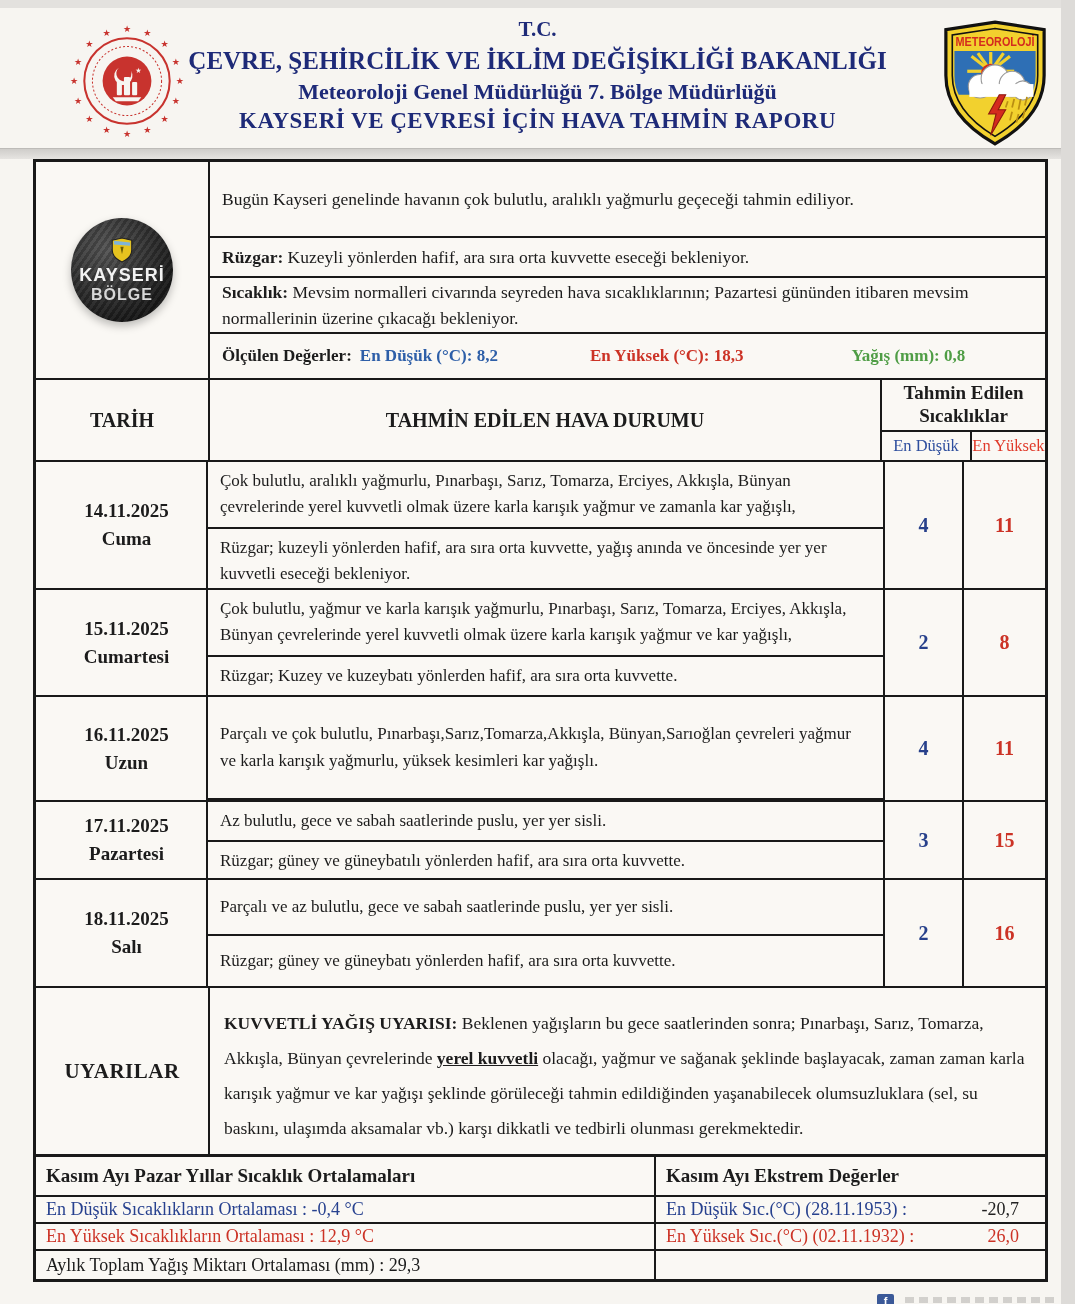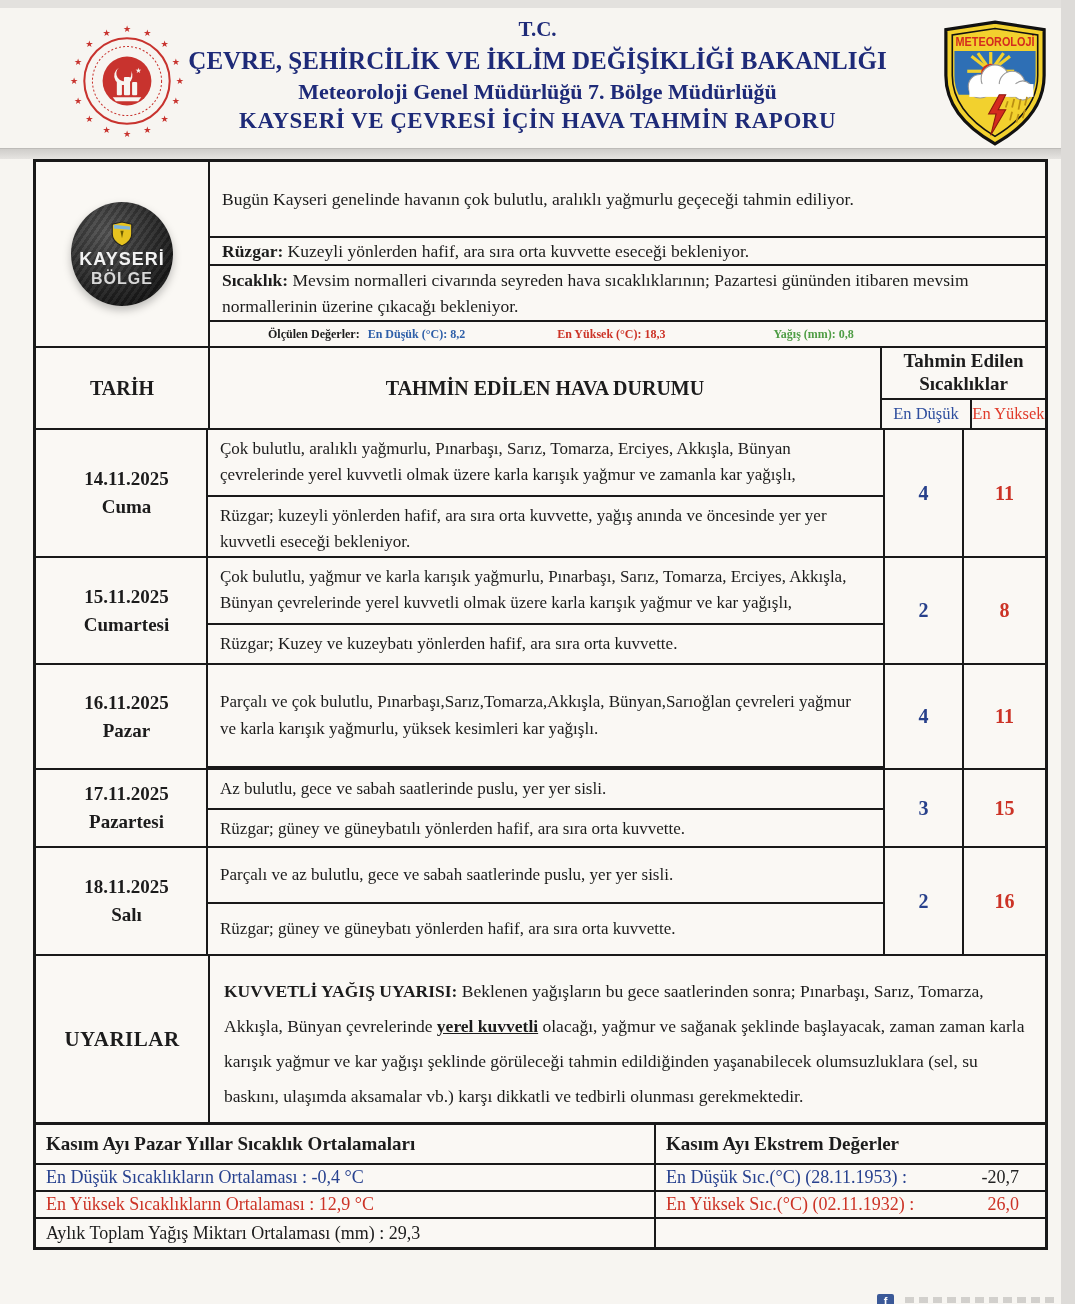--- a/index.html
+++ b/index.html
@@ -28,23 +28,23 @@
   .b-r{border-right:2.5px solid #191919;}
   .b-l{border-left:2.5px solid #191919;}
   .b-b{border-bottom:2.5px solid #191919;}
   .b-t{border-top:2.5px solid #191919;}
 
   .tsection{display:flex;}
   .tlogo-cell{width:172px;flex:none;display:flex;align-items:center;justify-content:center;}
   .tcontent{flex:1;display:flex;flex-direction:column;min-width:0;}
   .srow{padding:4px 12px;font-size:17.5px;display:flex;align-items:center;box-sizing:border-box;font-family:Liberation Serif, serif;}
   .srow1{height:76px;}
-  .srow2{height:28px;}
+  .srow2{height:40px;}
   .srow3{height:56px;line-height:1.5;}
-  .srow4{height:24px;font-size:12px;margin-left:46px;}
+  .srow4{height:44px;font-size:17px;}
   .lbl{font-weight:bold;}
   .meas{display:flex;align-items:center;width:100%;font-weight:bold;}
   .meas .v-min{color:#2e5fa8;margin-left:8px;}
   .meas .v-max{color:#cc3326;margin-left:92px;}
   .meas .v-pre{color:#4f9d45;margin-left:108px;}
 
   
   .hrow{display:flex;height:82px;box-sizing:border-box;}
   .hdate{width:172px;flex:none;display:flex;align-items:center;justify-content:center;font-weight:bold;font-size:20px;}
   .hweather{flex:1;display:flex;align-items:center;justify-content:center;font-weight:bold;font-size:20px;min-width:0;}
@@ -259,21 +259,21 @@
         <div class="fweather b-b">Çok bulutlu, yağmur ve karla karışık yağmurlu, Pınarbaşı, Sarız, Tomarza, Erciyes, Akkışla, Bünyan çevrelerinde yerel kuvvetli olmak üzere karla karışık yağmur ve kar yağışlı,</div>
         <div class="fwind">Rüzgar; Kuzey ve kuzeybatı yönlerden hafif, ara sıra orta kuvvette.</div>
       </div>
       <div class="ftemp fmin b-l">2</div>
       <div class="ftemp fmax b-l">8</div>
     </div>
 
     <div class="frow b-t h105">
       <div class="fdate b-r">
           <span>16.11.2025</span>
-          <span>Pazar</span>
+          <span>Uzun</span>
         </div>
       <div class="fmain">
         <div class="fweather b-b">Parçalı ve çok bulutlu, Pınarbaşı,Sarız,Tomarza,Akkışla, Bünyan,Sarıoğlan çevreleri yağmur ve karla karışık yağmurlu, yüksek kesimleri kar yağışlı.</div>
       </div>
       <div class="ftemp fmin b-l">4</div>
       <div class="ftemp fmax b-l">11</div>
     </div>
 
     <div class="frow b-t h110">
       <div class="fdate b-r">

